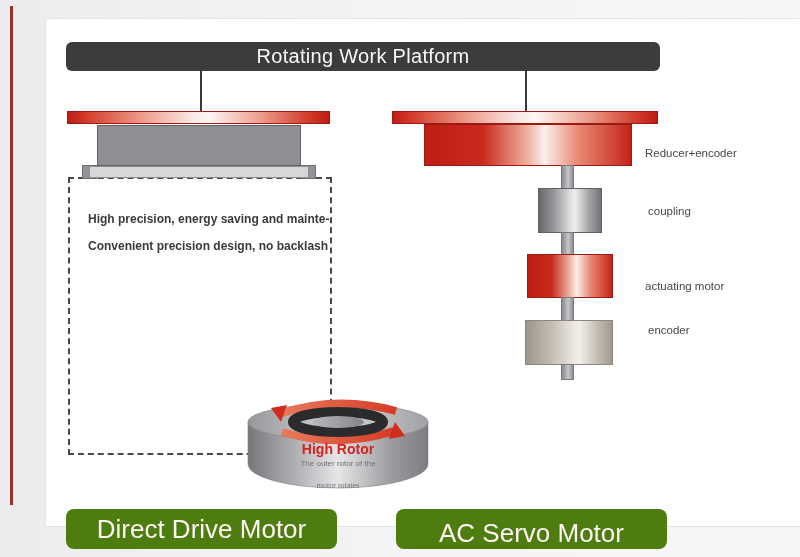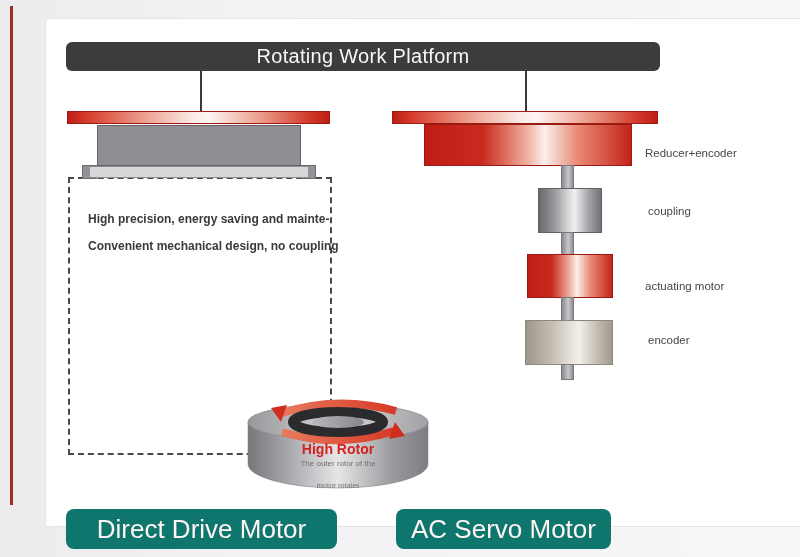--- a/index.html
+++ b/index.html
@@ -60,46 +60,46 @@
     border:1px solid #606064;}
   .act-motor{left:527px;top:254px;width:86px;height:44px;}
   .encoder{left:525px;top:320px;width:88px;height:45px;
     background:linear-gradient(90deg,#9e968b 0%,#c4bdb2 30%,#eae6df 55%,#f2efe9 62%,#c0b8ad 85%,#a29a8f 100%);
     border:1px solid #8d867c;}
 
   .comp-label{font-size:11.5px;color:#47474b;white-space:nowrap;}
   .lbl-reducer{left:645px;top:147px;}
   .lbl-coupling{left:648px;top:205px;}
   .lbl-actmotor{left:645px;top:280px;}
-  .lbl-encoder{left:648px;top:334px;}
+  .lbl-encoder{left:648px;top:324px;}
 
   .banner-btn{
-    top:509px;height:40px;background:#0f766e;border-radius:8px;
+    top:509px;height:40px;background:#4d7c0f;border-radius:8px;
     display:flex;align-items:center;justify-content:center;
     color:#fdf4f3;font-size:26px;
   }
   .banner-dd{left:66px;width:271px;}
-  .banner-ac{left:396px;width:215px;}
+  .banner-ac{left:396px;width:271px;align-items:flex-end;}
 </style>
 </head>
 <body>
 
 <div class="abs accent-strip"></div>
 <div class="abs page"></div>
 
 <div class="abs title-banner">
   <span>Rotating Work Platform</span>
 </div>
 <div class="abs connector conn-left"></div>
 <div class="abs connector conn-right"></div>
 
 <div class="abs dashed-box"></div>
 <div class="abs features">
   <div class="line">High precision, energy saving and mainte-</div>
-  <div class="line">Convenient mechanical design, no coupling</div>
+  <div class="line">Convenient precision design, no backlash</div>
 </div>
 
 <div class="abs red-bar plat-left"></div>
 <div class="abs body-left"></div>
 <div class="abs foot foot-l"></div>
 <div class="abs foot foot-r"></div>
 <div class="abs base-left"></div>
 
 <div class="abs rotor-wrap">
   <svg width="184" height="96" viewBox="0 0 184 96">

